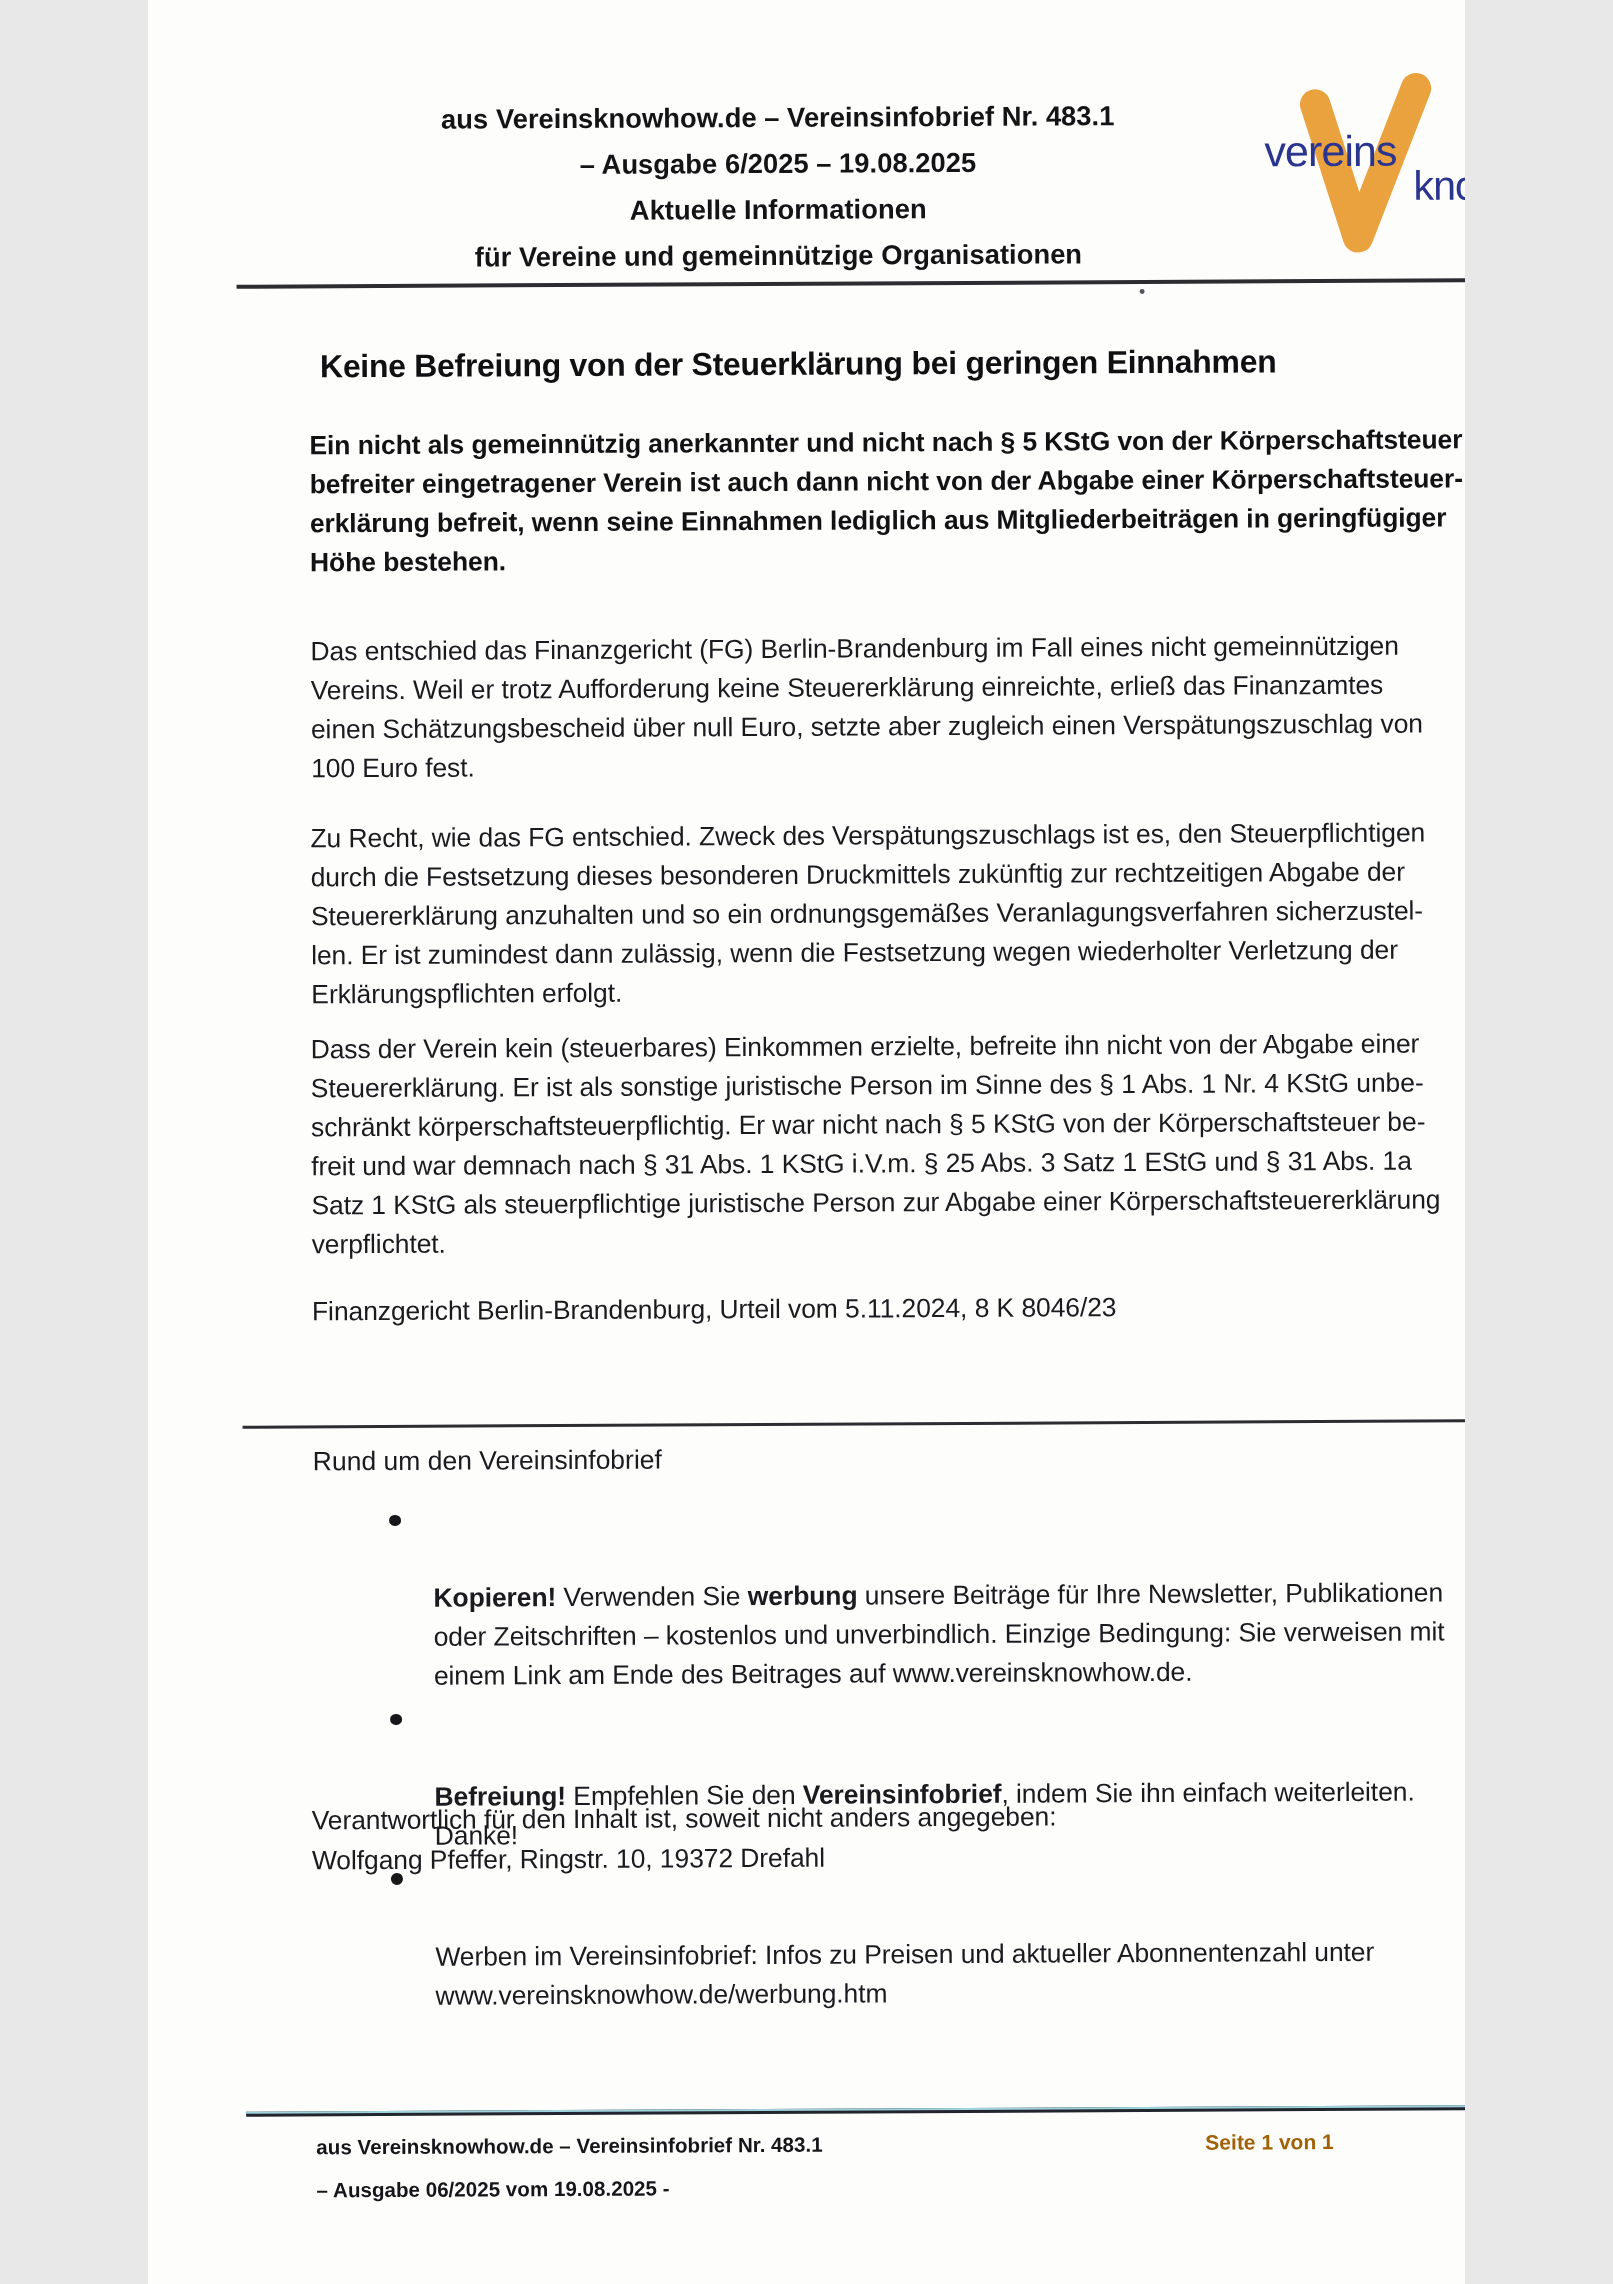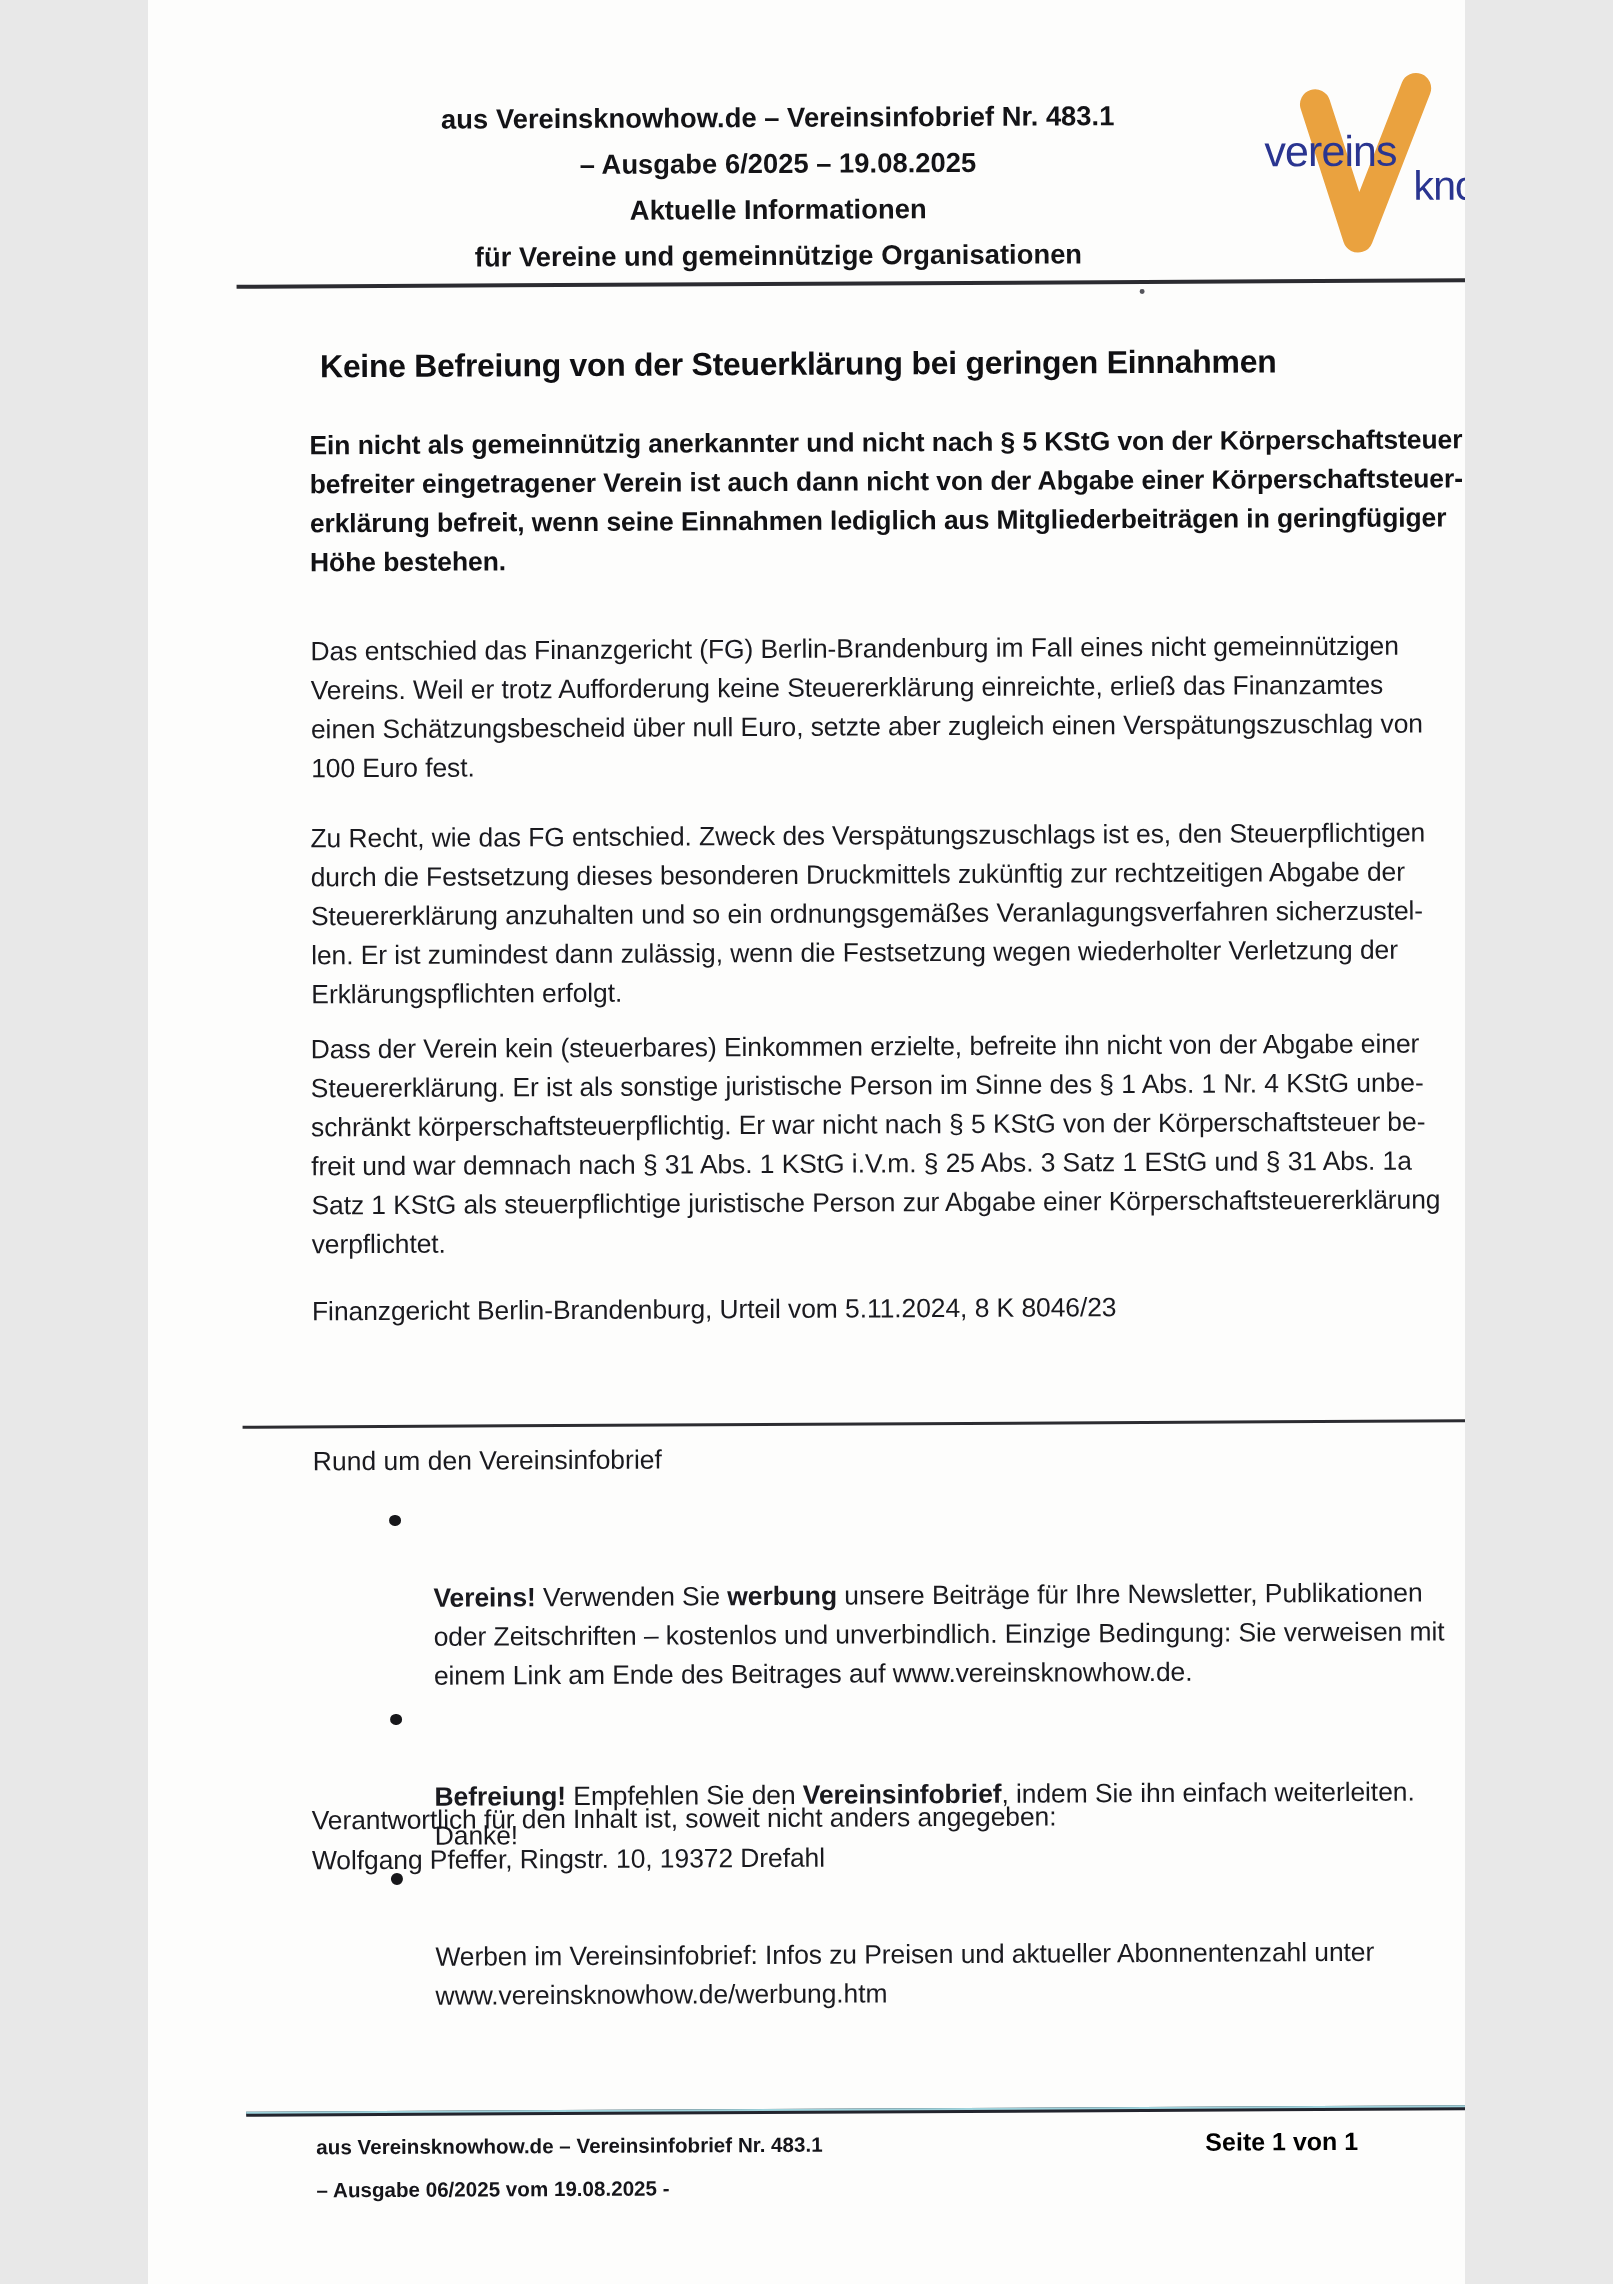--- a/index.html
+++ b/index.html
@@ -61,21 +61,21 @@
   .responsible{left:160px;top:1797px;width:1362px;line-height:40px;}
 
   
   .footer-left{
     left:163px;top:2122px;width:882px;
     font-size:20.6px;line-height:43px;font-weight:700;
     color:#15151a;white-space:pre-line;
   }
   .footer-page{
     left:1052px;top:2122px;
-    font-size:25px;line-height:43px;font-weight:700;color:#000000;
+    font-size:21px;line-height:43px;font-weight:700;color:#a16207;
   }
 </style>
 </head>
 <body>
 
 <div class="page">
   <div class="tilt">
 
     <header>
       <div class="abs header-block">
@@ -122,21 +122,21 @@
       <p class="abs bodytext source" style="margin:0">Finanzgericht Berlin-Brandenburg, Urteil vom 5.11.2024, 8 K 8046/23</p>
     </main>
 
     <div class="abs rule rule-2"></div>
 
     <section>
       <div class="abs info-heading">Rund um den Vereinsinfobrief</div>
       <ul class="abs bullet-list">
         <li class="bullet-item bodytext">
           <span class="bullet-mark"></span>
-          <span class="li-text"><span class="b">Vereins!</span><span> Verwenden Sie </span><span class="b">werbung</span><span> unsere Beiträge für Ihre Newsletter, Publikationen
+          <span class="li-text"><span class="b">Kopieren!</span><span> Verwenden Sie </span><span class="b">werbung</span><span> unsere Beiträge für Ihre Newsletter, Publikationen
 oder Zeitschriften – kostenlos und unverbindlich. Einzige Bedingung: Sie verweisen mit
 einem Link am Ende des Beitrages auf www.vereinsknowhow.de.</span></span>
         </li>
         <li class="bullet-item bodytext">
           <span class="bullet-mark"></span>
           <span class="li-text"><span class="b">Befreiung!</span><span> Empfehlen Sie den </span><span class="b">Vereinsinfobrief</span><span>, indem Sie ihn einfach weiterleiten.
 Danke!</span></span>
         </li>
         <li class="bullet-item bodytext">
           <span class="bullet-mark"></span>

